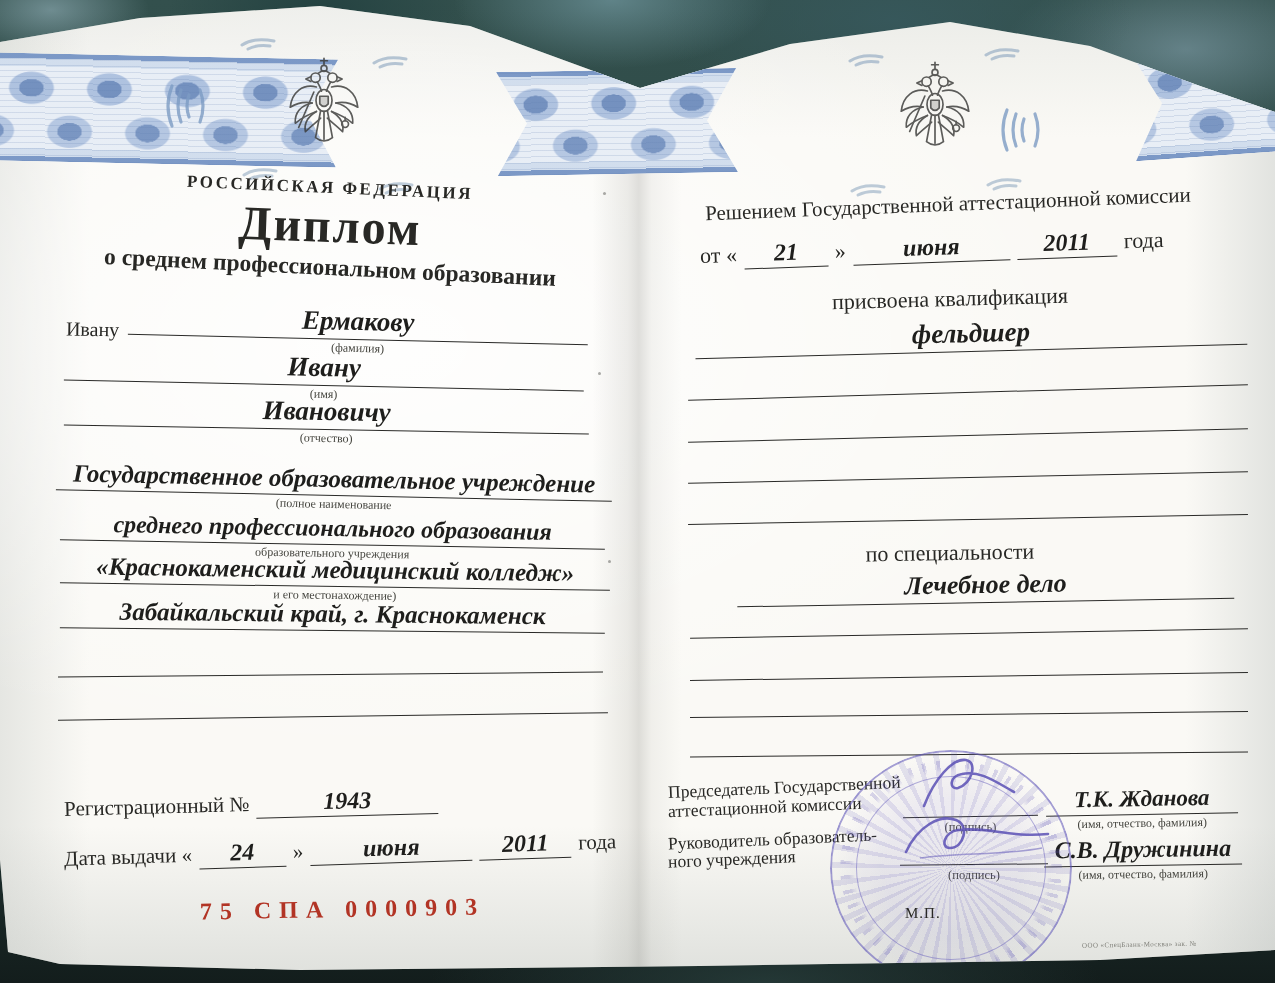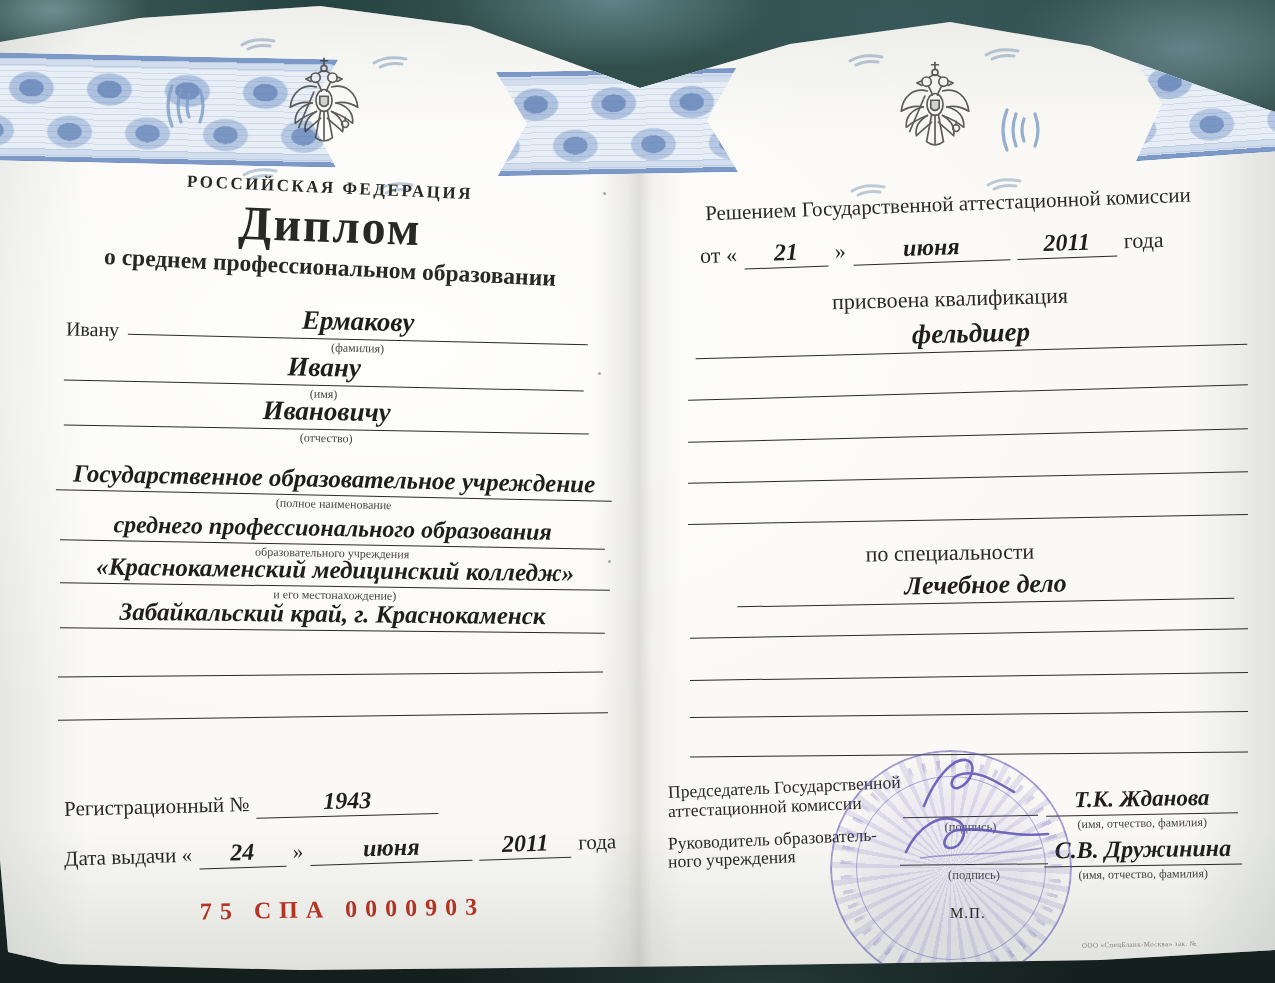--- a/index.html
+++ b/index.html
@@ -276,17 +276,17 @@
 
     <div class="stamp"></div>
     <svg class="sig" style="left:918px;top:752px" width="125" height="68" viewBox="0 0 125 68">
       <path d="M6,54 C16,28 34,6 48,8 C60,10 54,32 40,36 C31,38 31,24 44,22 C62,18 78,30 96,40" fill="none" stroke="#5a50b5" stroke-width="2.6" stroke-linecap="round" opacity=".85"></path>
     </svg>
     <svg class="sig" style="left:898px;top:806px" width="158" height="64" viewBox="0 0 158 64">
       <path d="M8,46 C20,20 42,8 58,14 C72,19 66,42 52,42 C42,42 46,26 60,24 C88,20 112,32 150,28" fill="none" stroke="#5a50b5" stroke-width="2.6" stroke-linecap="round" opacity=".85"></path>
       <path d="M22,52 C62,46 102,50 144,42" fill="none" stroke="#5a50b5" stroke-width="1.6" opacity=".5"></path>
     </svg>
 
-    <div class="txt" style="left:950px;top:905px;font-size:15px;letter-spacing:1px">М.П.</div>
+    <div class="txt" style="left:905px;top:905px;font-size:15px;letter-spacing:1px">М.П.</div>
 
     <div class="fineprint" style="left:1082px;top:940px;width:190px;transform:rotate(-1deg)">ООО «СпецБланк-Москва»  зак. №</div>
   </div>
 </div>
 
 </body></html>

